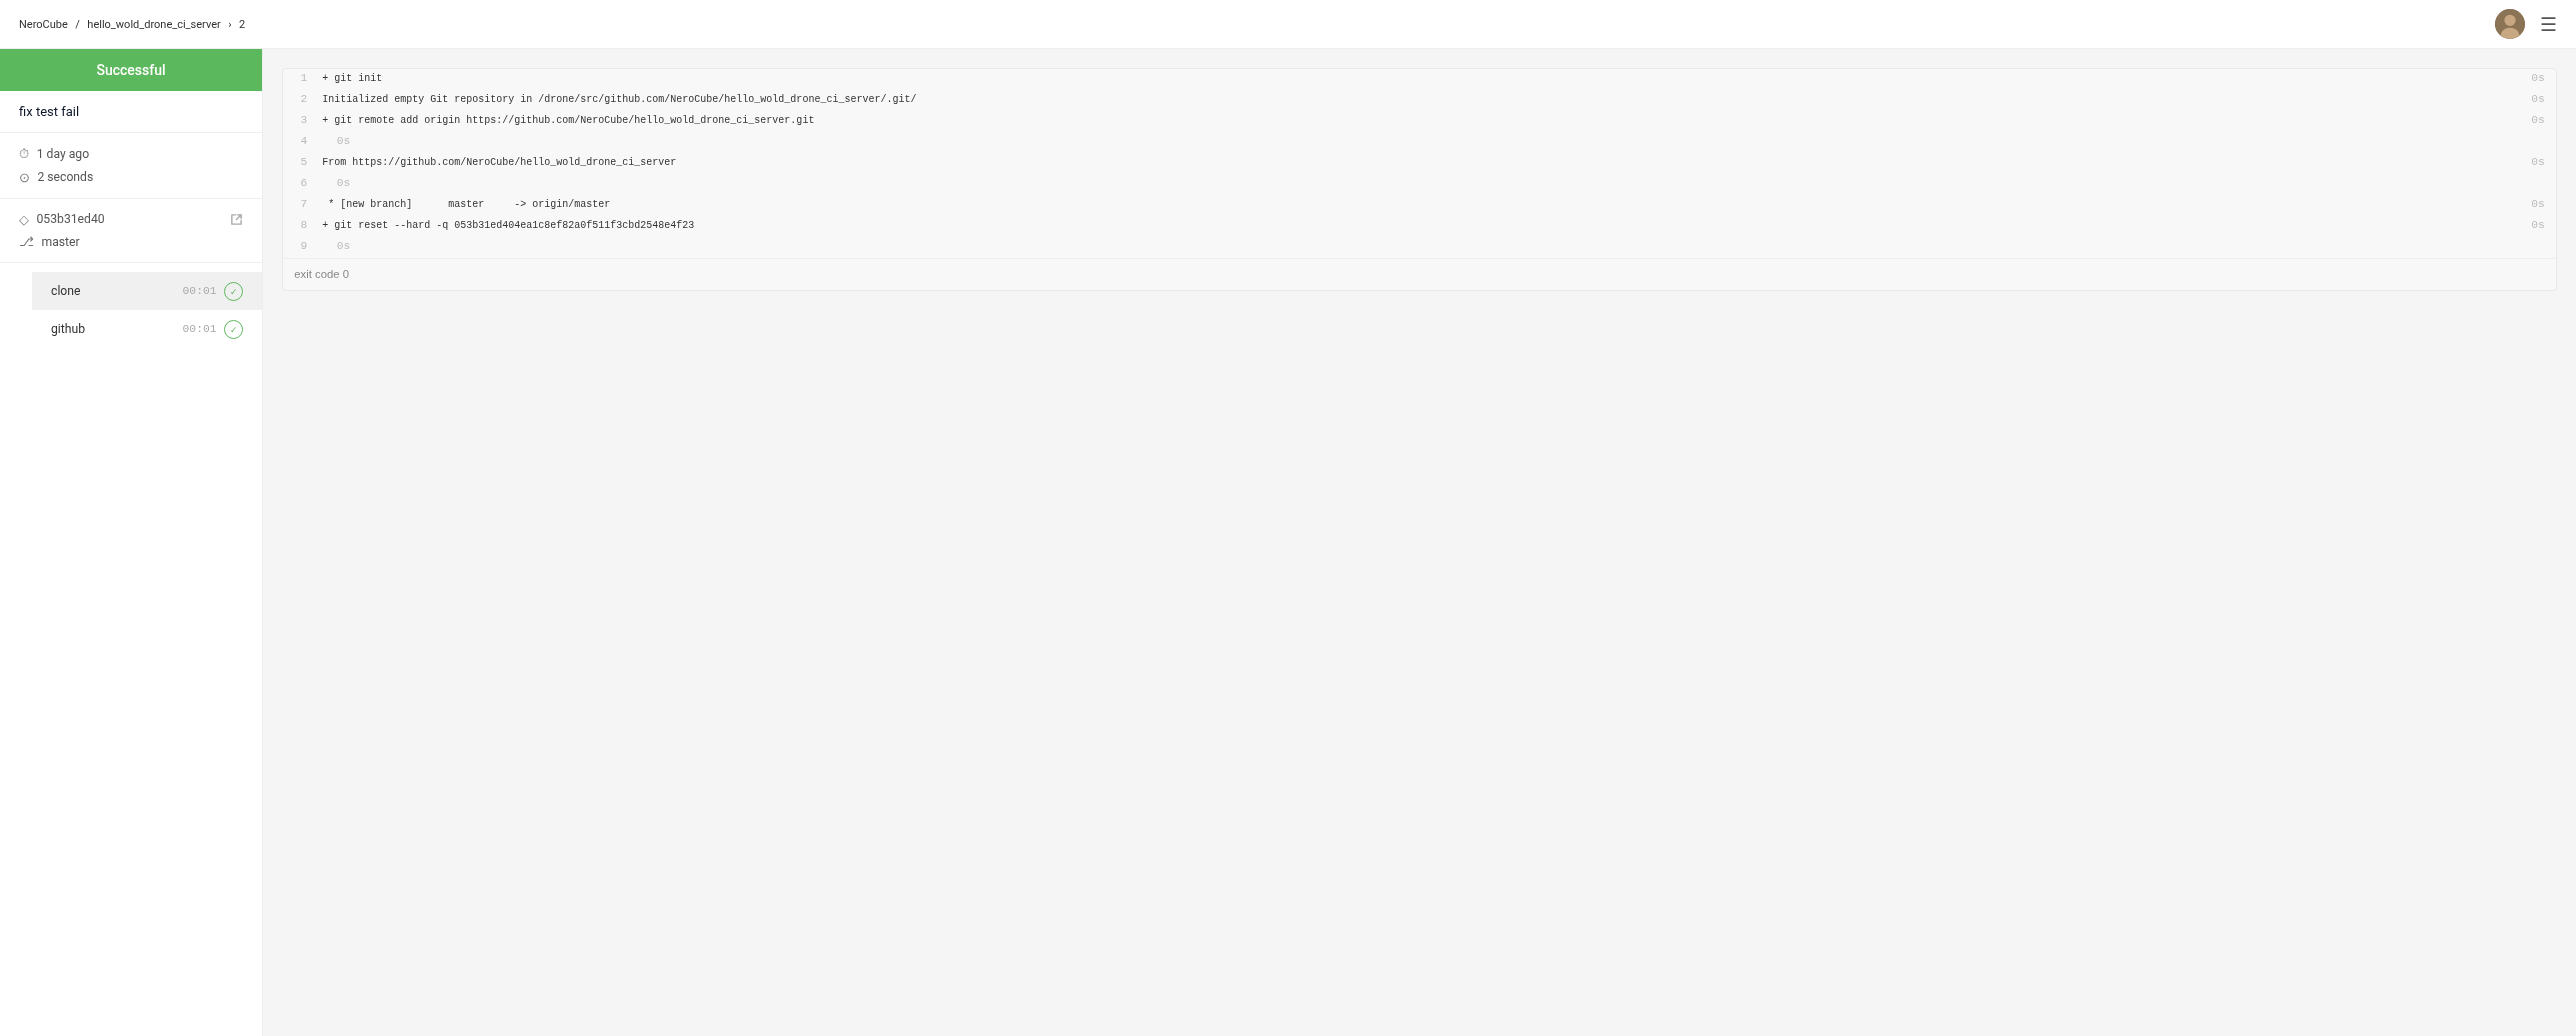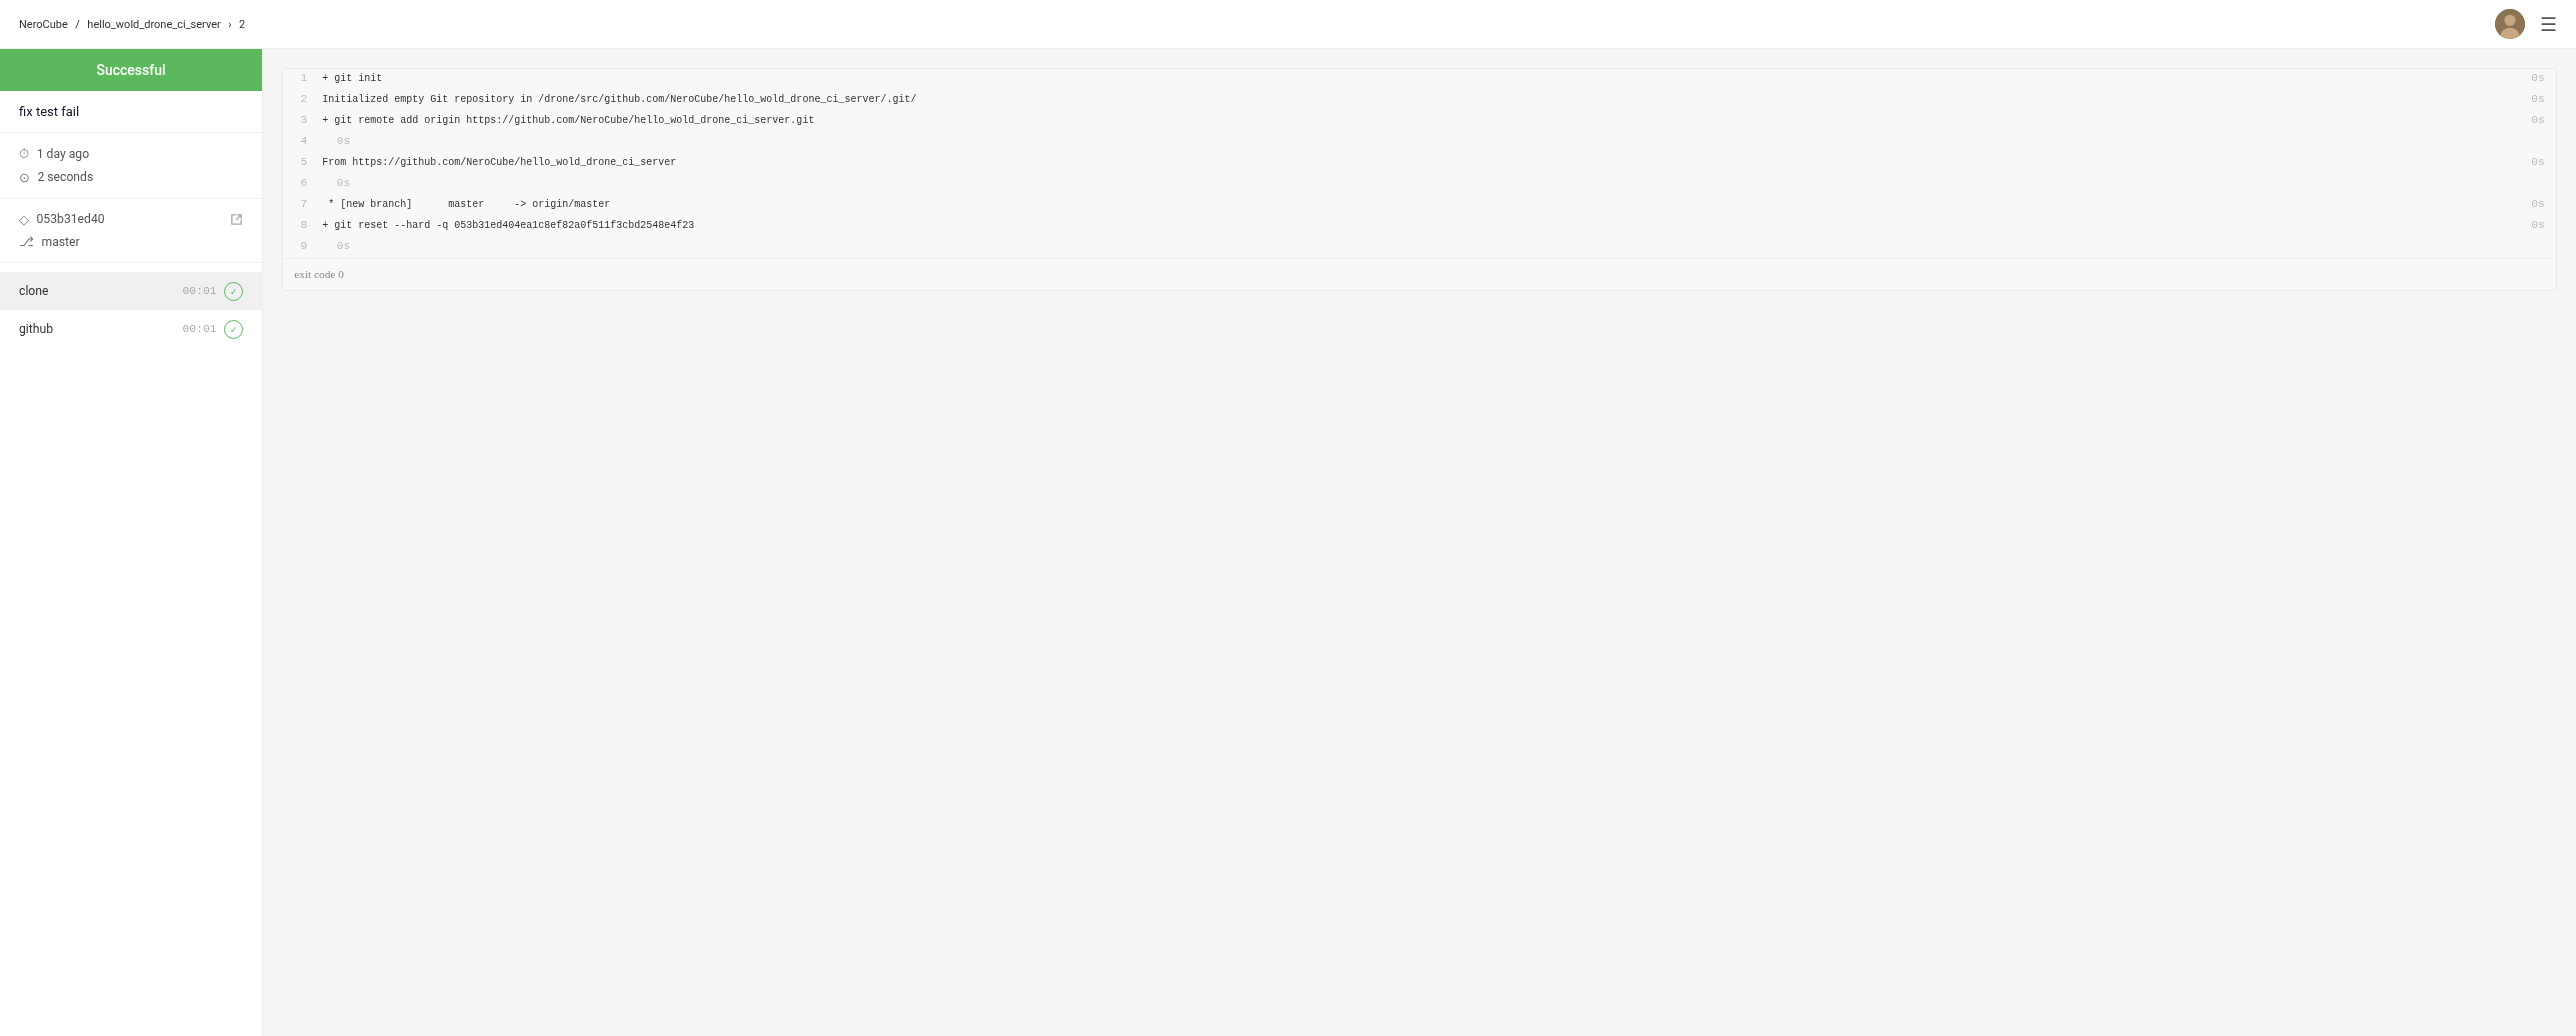--- a/index.html
+++ b/index.html
@@ -123,20 +123,21 @@
     .external-link-icon {
       color: #aaa;
       font-size: 12.2px;
       cursor: pointer;
       margin-top: 1.9px;
     }
 
     
     .steps-section {
       padding: 9.4px 0;
+      margin-left: 32px;
     }
     .step-item {
       display: flex;
       align-items: center;
       justify-content: space-between;
       padding: 9.4px 19px;
       cursor: pointer;
       font-size: 12.2px;
     }
     .step-item.active {
@@ -210,21 +211,21 @@
       color: #bbb;
       font-size: 11.3px;
       padding-left: 11.3px;
       min-width: 28px;
       text-align: right;
     }
 
     .exit-code-line {
       padding: 9.4px 11.3px;
       color: #888;
-      font-family: Liberation Serif, serif;
+      font-family: Liberation Sans, sans-serif;
       font-size: 11.3px;
       border-top: 0.9px solid #eee;
     }
   </style>
 </head>
 <body>
 
 <div class="header">
   <div class="header-left">
     <span>NeroCube</span>

